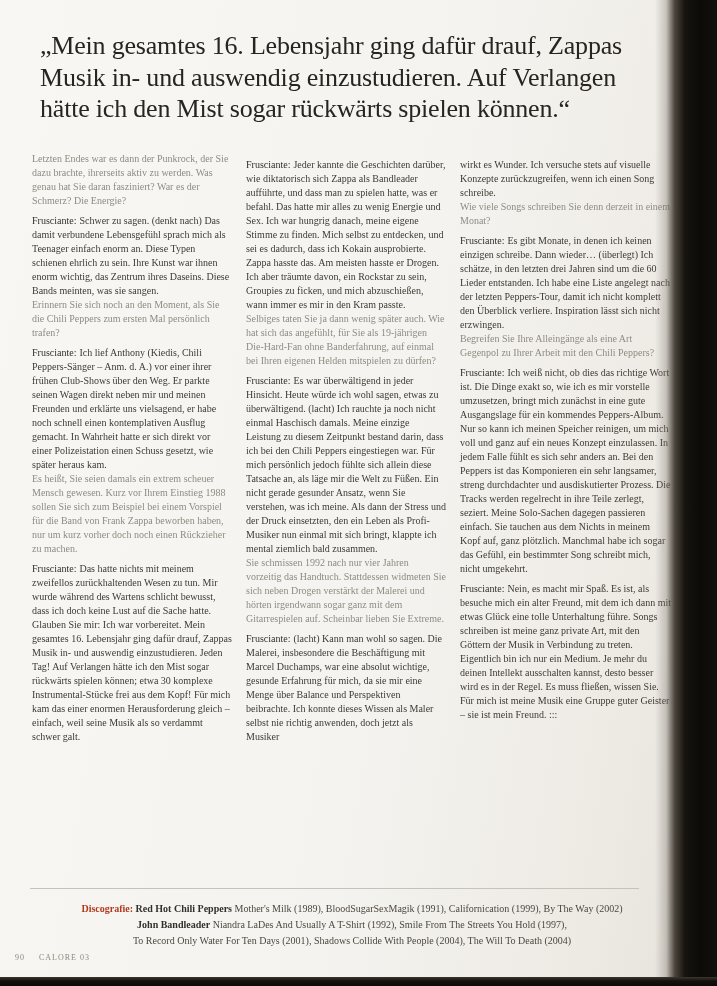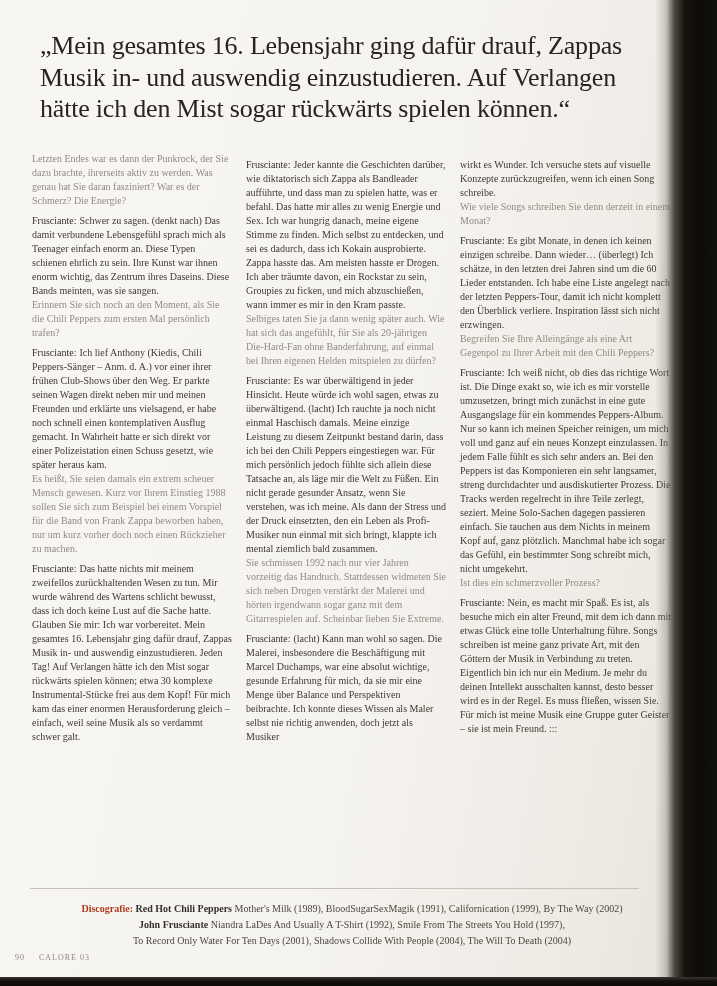--- a/index.html
+++ b/index.html
@@ -78,47 +78,46 @@
     <p class="question"><span>Letzten Endes war es dann der Punkrock, der Sie dazu brachte, ihrerseits aktiv zu werden. Was genau hat Sie daran fasziniert? War es der Schmerz? Die Energie?</span></p>
         <p class="answer"><span class="speaker">Frusciante:</span><span>Schwer zu sagen. (denkt nach) Das damit verbundene Lebensgefühl sprach mich als Teenager einfach enorm an. Diese Typen schienen ehrlich zu sein. Ihre Kunst war ihnen enorm wichtig, das Zentrum ihres Daseins. Diese Bands meinten, was sie sangen.</span></p>
         <p class="question"><span>Erinnern Sie sich noch an den Moment, als Sie die Chili Peppers zum ersten Mal persönlich trafen?</span></p>
         <p class="answer"><span class="speaker">Frusciante:</span><span>Ich lief Anthony (Kiedis, Chili Peppers-Sänger – Anm. d. A.) vor einer ihrer frühen Club-Shows über den Weg. Er parkte seinen Wagen direkt neben mir und meinen Freunden und erklärte uns vielsagend, er habe noch schnell einen kontemplativen Ausflug gemacht. In Wahrheit hatte er sich direkt vor einer Polizeistation einen Schuss gesetzt, wie später heraus kam.</span></p>
         <p class="question"><span>Es heißt, Sie seien damals ein extrem scheuer Mensch gewesen. Kurz vor Ihrem Einstieg 1988 sollen Sie sich zum Beispiel bei einem Vorspiel für die Band von Frank Zappa beworben haben, nur um kurz vorher doch noch einen Rückzieher zu machen.</span></p>
         <p class="answer"><span class="speaker">Frusciante:</span><span>Das hatte nichts mit meinem zweifellos zurückhaltenden Wesen zu tun. Mir wurde während des Wartens schlicht bewusst, dass ich doch keine Lust auf die Sache hatte. Glauben Sie mir: Ich war vorbereitet. Mein gesamtes 16. Lebensjahr ging dafür drauf, Zappas Musik in- und auswendig einzustudieren. Jeden Tag! Auf Verlangen hätte ich den Mist sogar rückwärts spielen können; etwa 30 komplexe Instrumental-Stücke frei aus dem Kopf! Für mich kam das einer enormen Herausforderung gleich – einfach, weil seine Musik als so verdammt schwer galt.</span></p>
       </div>
     <div class="col">
 
     <p class="answer"><span class="speaker">Frusciante:</span><span>Jeder kannte die Geschichten darüber, wie diktatorisch sich Zappa als Bandleader aufführte, und dass man zu spielen hatte, was er befahl. Das hatte mir alles zu wenig Energie und Sex. Ich war hungrig danach, meine eigene Stimme zu finden. Mich selbst zu entdecken, und sei es dadurch, dass ich Kokain ausprobierte. Zappa hasste das. Am meisten hasste er Drogen. Ich aber träumte davon, ein Rockstar zu sein, Groupies zu ficken, und mich abzuschießen, wann immer es mir in den Kram passte.</span></p>
-        <p class="question"><span>Selbiges taten Sie ja dann wenig später auch. Wie hat sich das angefühlt, für Sie als 20-jährigen Die-Hard-Fan ohne Banderfahrung, auf einmal bei Ihren eigenen Helden mitspielen zu dürfen?</span></p>
+        <p class="question"><span>Selbiges taten Sie ja dann wenig später auch. Wie hat sich das angefühlt, für Sie als 19-jährigen Die-Hard-Fan ohne Banderfahrung, auf einmal bei Ihren eigenen Helden mitspielen zu dürfen?</span></p>
         <p class="answer"><span class="speaker">Frusciante:</span><span>Es war überwältigend in jeder Hinsicht. Heute würde ich wohl sagen, etwas zu überwältigend. (lacht) Ich rauchte ja noch nicht einmal Haschisch damals. Meine einzige Leistung zu diesem Zeitpunkt bestand darin, dass ich bei den Chili Peppers eingestiegen war. Für mich persönlich jedoch fühlte sich allein diese Tatsache an, als läge mir die Welt zu Füßen. Ein nicht gerade gesunder Ansatz, wenn Sie verstehen, was ich meine. Als dann der Stress und der Druck einsetzten, den ein Leben als Profi-Musiker nun einmal mit sich bringt, klappte ich mental ziemlich bald zusammen.</span></p>
         <p class="question"><span>Sie schmissen 1992 nach nur vier Jahren vorzeitig das Handtuch. Stattdessen widmeten Sie sich neben Drogen verstärkt der Malerei und hörten irgendwann sogar ganz mit dem Gitarrespielen auf. Scheinbar lieben Sie Extreme.</span></p>
         <p class="answer"><span class="speaker">Frusciante:</span><span>(lacht) Kann man wohl so sagen. Die Malerei, insbesondere die Beschäftigung mit Marcel Duchamps, war eine absolut wichtige, gesunde Erfahrung für mich, da sie mir eine Menge über Balance und Perspektiven beibrachte. Ich konnte dieses Wissen als Maler selbst nie richtig anwenden, doch jetzt als Musiker</span></p>
       </div>
     <div class="col">
 
     <p class="answer"><span>wirkt es Wunder. Ich versuche stets auf visuelle Konzepte zurückzugreifen, wenn ich einen Song schreibe.</span></p>
         <p class="question"><span>Wie viele Songs schreiben Sie denn derzeit in einem Monat?</span></p>
         <p class="answer"><span class="speaker">Frusciante:</span><span>Es gibt Monate, in denen ich keinen einzigen schreibe. Dann wieder… (überlegt) Ich schätze, in den letzten drei Jahren sind um die 60 Lieder entstanden. Ich habe eine Liste angelegt nach der letzten Peppers-Tour, damit ich nicht komplett den Überblick verliere. Inspiration lässt sich nicht erzwingen.</span></p>
         <p class="question"><span>Begreifen Sie Ihre Alleingänge als eine Art Gegenpol zu Ihrer Arbeit mit den Chili Peppers?</span></p>
         <p class="answer"><span class="speaker">Frusciante:</span><span>Ich weiß nicht, ob dies das richtige Wort ist. Die Dinge exakt so, wie ich es mir vorstelle umzusetzen, bringt mich zunächst in eine gute Ausgangslage für ein kommendes Peppers-Album. Nur so kann ich meinen Speicher reinigen, um mich voll und ganz auf ein neues Konzept einzulassen. In jedem Falle fühlt es sich sehr anders an. Bei den Peppers ist das Komponieren ein sehr langsamer, streng durchdachter und ausdiskutierter Prozess. Die Tracks werden regelrecht in ihre Teile zerlegt, seziert. Meine Solo-Sachen dagegen passieren einfach. Sie tauchen aus dem Nichts in meinem Kopf auf, ganz plötzlich. Manchmal habe ich sogar das Gefühl, ein bestimmter Song schreibt mich, nicht umgekehrt.</span></p>
-        <p class="question"><span>Ist dies ein schmerzvoller Prozess?</span></p>
         <p class="answer"><span class="speaker">Frusciante:</span><span>Nein, es macht mir Spaß. Es ist, als besuche mich ein alter Freund, mit dem ich dann mit etwas Glück eine tolle Unterhaltung führe. Songs schreiben ist meine ganz private Art, mit den Göttern der Musik in Verbindung zu treten. Eigentlich bin ich nur ein Medium. Je mehr du deinen Intellekt ausschalten kannst, desto besser wird es in der Regel. Es muss fließen, wissen Sie. Für mich ist meine Musik eine Gruppe guter Geister – sie ist mein Freund. :::</span></p>
       </div>
   </div>
 
   <hr class="rule">
 
   <div class="disco">
     <p>
       <span class="disco-label" id="disco-label" style="color: rgb(177, 58, 30);">Discografie:</span>
       <span class="disco-artist">Red Hot Chili Peppers</span>
       <span>Mother's Milk (1989), BloodSugarSexMagik (1991), Californication (1999), By The Way (2002)</span>
     </p>
     <p>
-      <span class="disco-artist">John Frusciante</span>
+      <span class="disco-artist">John Bandleader</span>
       <span>Niandra LaDes And Usually A T-Shirt (1992), Smile From The Streets You Hold (1997),</span>
     </p>
     <p>To Record Only Water For Ten Days (2001), Shadows Collide With People (2004), The Will To Death (2004)</p>
   </div>
 
   <div class="pagefooter">
     <span class="pageno">90</span><span>CALORE 03</span>
   </div>
 
   <div class="edge-right"></div>

